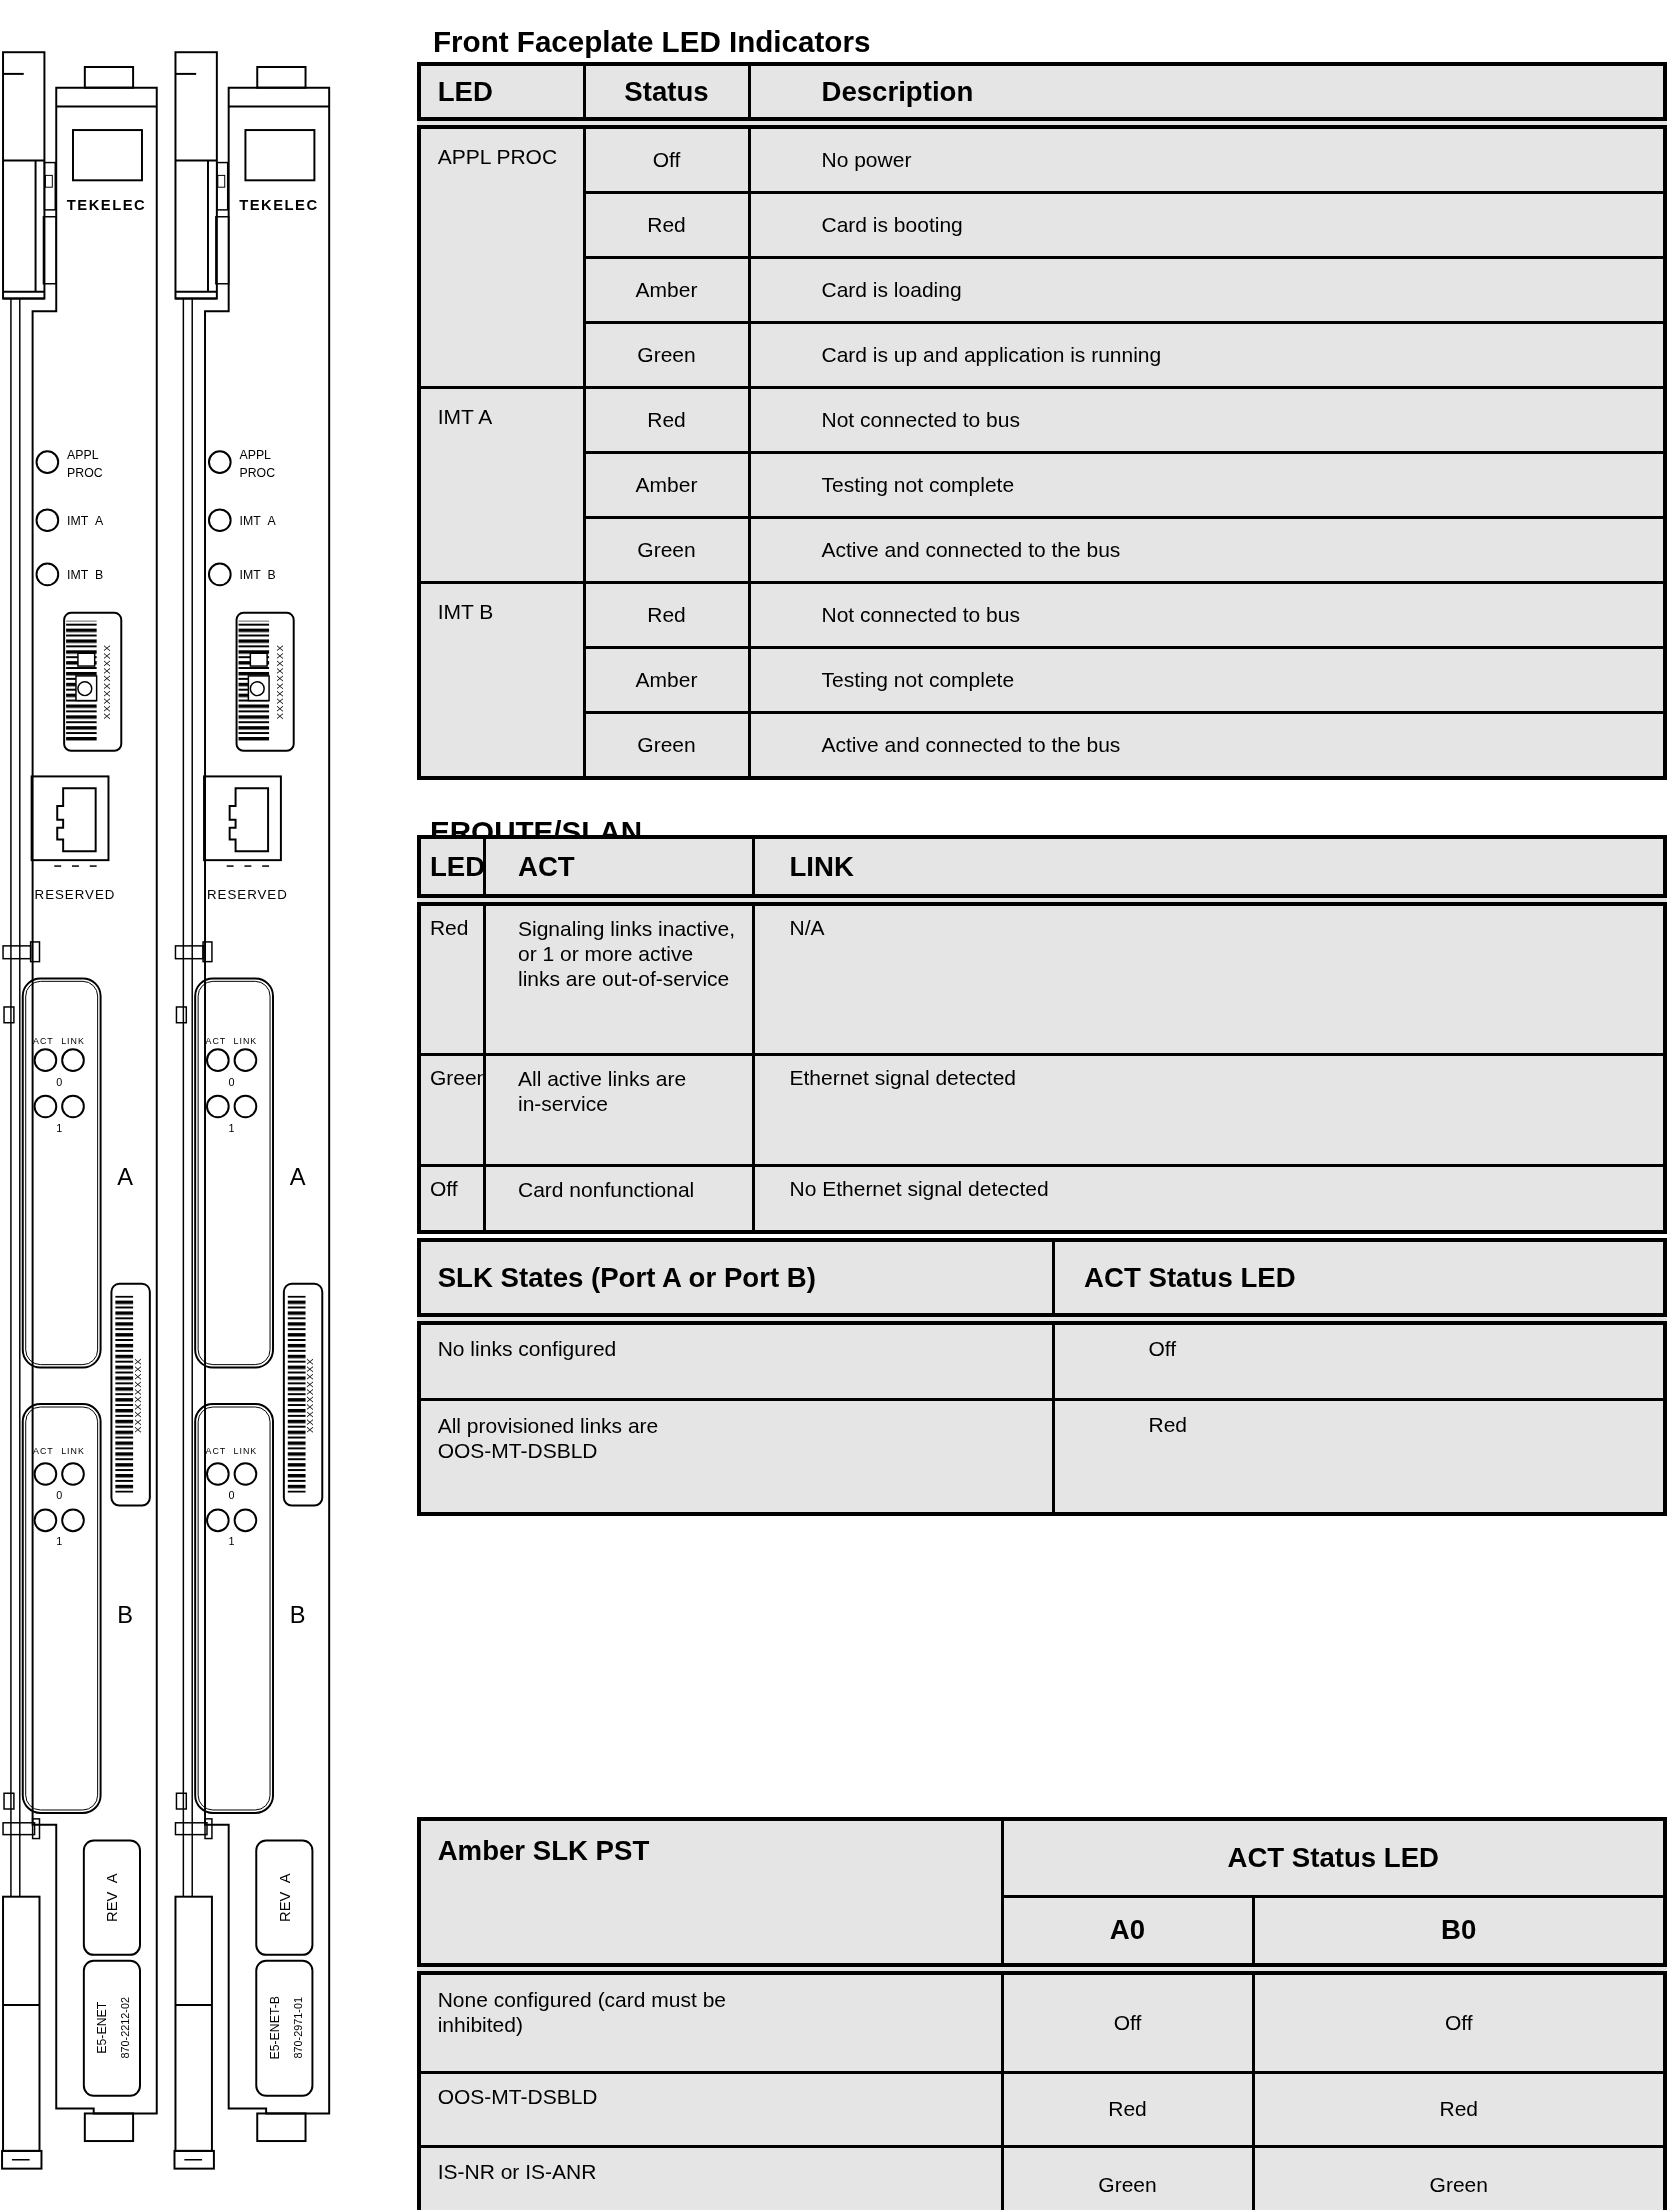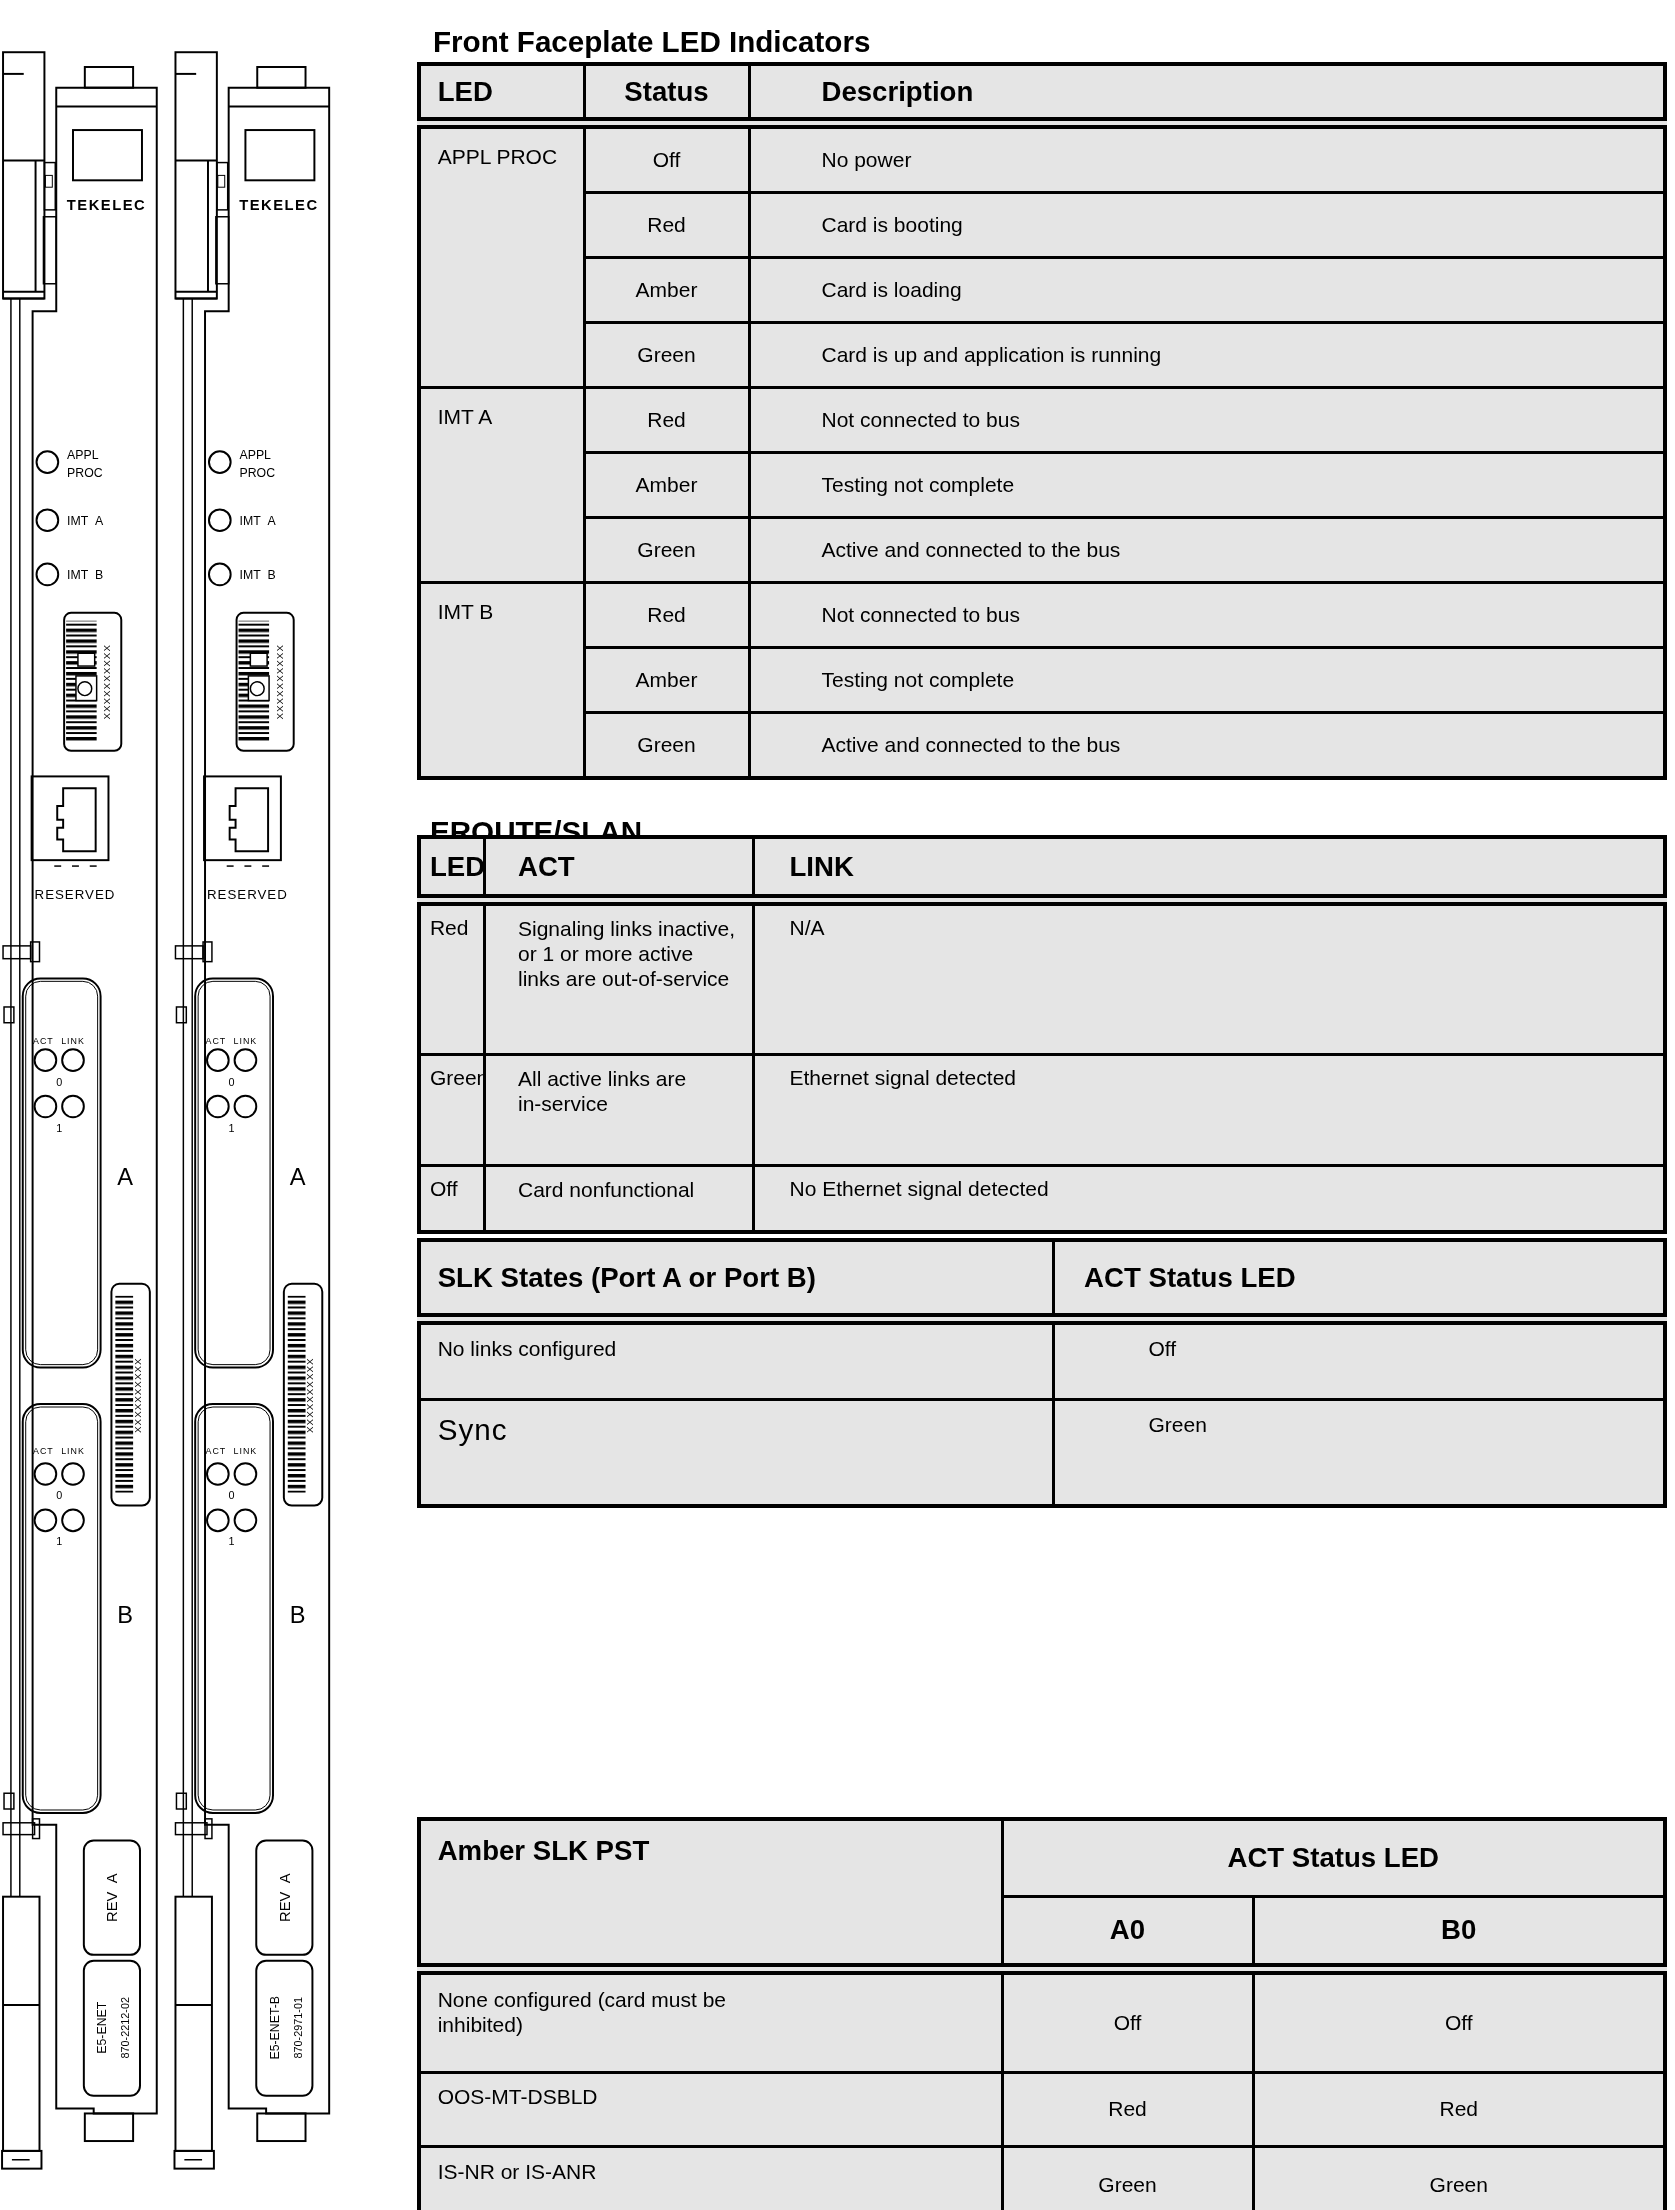--- a/index.html
+++ b/index.html
@@ -299,23 +299,24 @@
       </colgroup>
     <tbody>
         <tr>
       <th class="h-slk">SLK States (Port A or Port B)</th>
       <th class="h-act">ACT Status LED</th>
     </tr>
     <tr class="r3-1">
       <td class="state">No links configured</td>
       <td class="val">Off</td>
     </tr>
-    <tr class="r3-3">
-      <td class="state sync">Sync</td>
-      <td class="val">Green</td>
+    <tr class="r3-2">
+      <td class="state ml">All provisioned links are
+OOS-MT-DSBLD</td>
+      <td class="val">Red</td>
     </tr>
   </tbody>
     </table>
 
   <table id="t4">
     <colgroup>
         <col style="width:583px">
         <col style="width:251px">
         <col style="width:412px">
       </colgroup>

